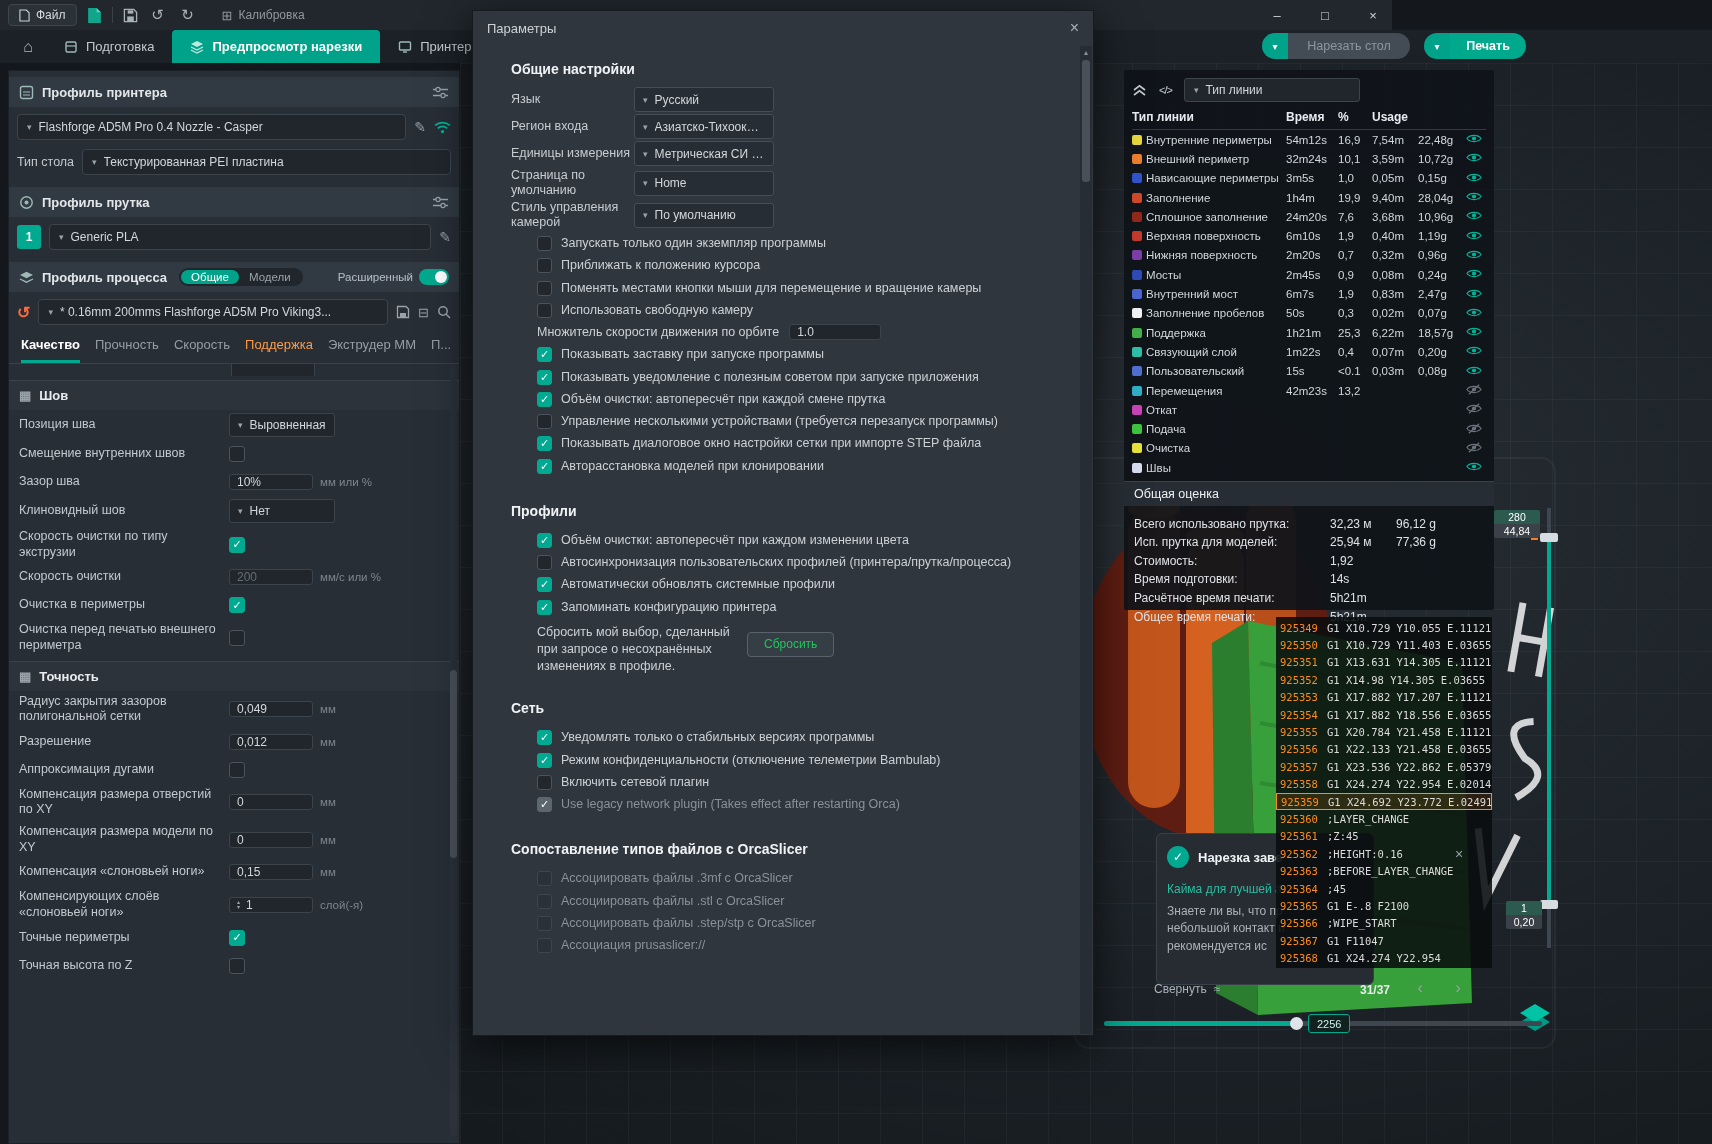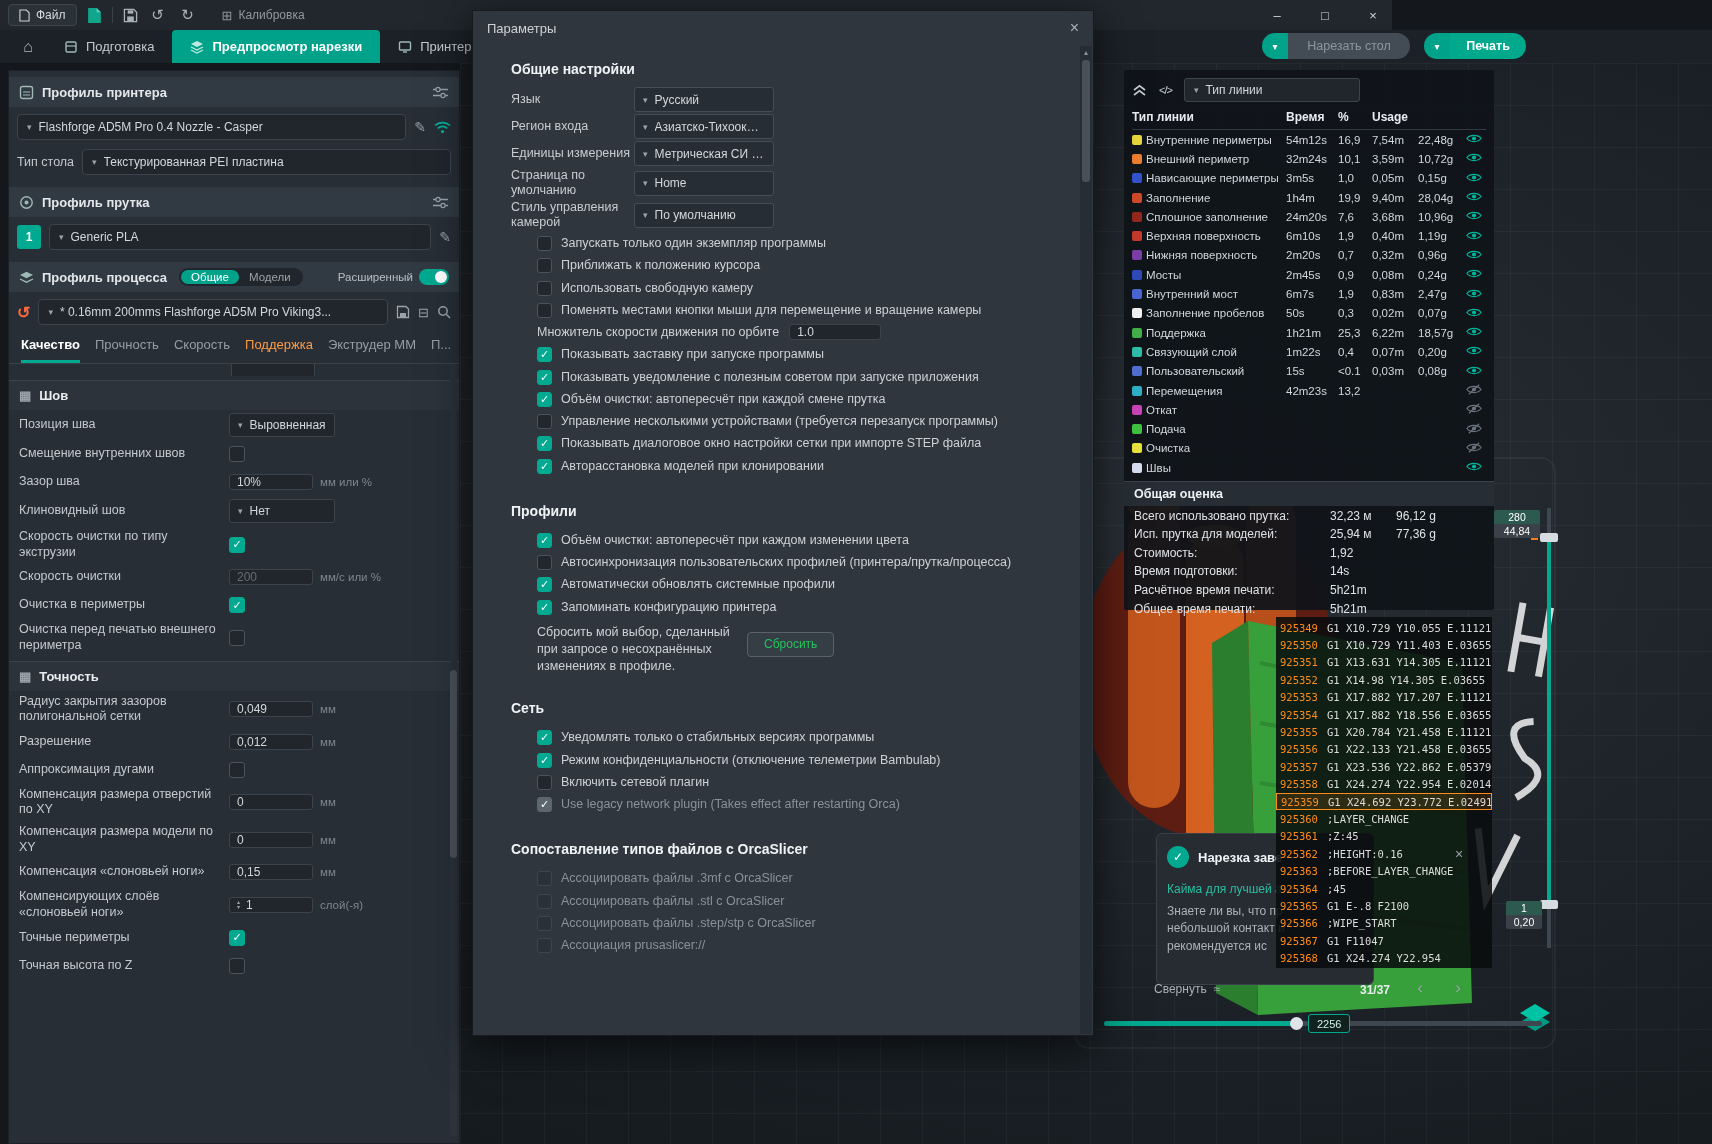--- a/index.html
+++ b/index.html
@@ -111,21 +111,21 @@
 .legend-combo{display:flex;align-items:center;gap:7px;height:24px;border:1px solid #3b444d;background:#20262c;border-radius:3px;padding:0 9px;width:176px;font-size:12px;color:#d2d7db}
 .lg-head{display:grid;grid-template-columns:14px 140px 52px 34px 46px 48px 20px;align-items:center;height:26px;font-size:12px;font-weight:bold;color:#e8ecef;border-bottom:1px solid #333b42;flex:none}
 .h-name{grid-column:1/3}
 .h-usage{grid-column:5/7}
 .lg-row{display:grid;grid-template-columns:14px 140px 52px 34px 46px 48px 20px;align-items:center;height:19.3px;font-size:11.5px;color:#d2d7db}
 .chip{width:10px;height:10px;border-radius:2px}
 .c-name{white-space:nowrap;overflow:hidden}
 .eye{width:16px;height:11px}
 .eye.on{color:#00b49a}
 .eye.off{color:#6a737b}
-.est-title{font-weight:bold;font-size:12.5px;color:#eef1f3;background:#262d34;margin:4px -8px 0;padding:5px 10px;border-top:1px solid #39424a;flex:none}
+.est-title{font-weight:normal;font-size:12.5px;color:#eef1f3;background:#262d34;margin:4px -8px 8px;padding:5px 10px;border-top:1px solid #39424a;flex:none}
 .est-row{display:grid;grid-template-columns:196px 66px 60px;font-size:12px;height:18.6px;align-items:center;color:#dfe3e7;padding-left:2px}
 
 .gcode{position:absolute;left:1276px;top:617px;width:216px;height:351px;background:rgba(10,12,14,.88);z-index:8;font-family:"DejaVu Sans Mono",monospace;font-size:10.5px;padding:2px 0;overflow:hidden}
 .gc-line{display:flex;height:17.4px;align-items:center;padding:0 4px;white-space:nowrap}
 .gc-n{color:#FF8C1A;width:40px;flex:none}
 .gc-t{color:#dcdcdc;margin-left:7px}
 .gc-line.hl{border:1px solid #FF8C1A;background:rgba(255,140,26,.13)}
 
 .notif{position:absolute;left:1156px;top:833px;width:218px;height:152px;background:#262c32;border:1px solid #38404a;border-radius:6px;z-index:7;padding:12px 10px;overflow:hidden}
 .notif-head{display:flex;align-items:center;gap:9px}
@@ -921,25 +921,25 @@
           <div class="dlg-check">
             <span class="cb"></span>
             <span class="cb-text">Запускать только один экземпляр программы</span>
           </div>
           <div class="dlg-check">
             <span class="cb"></span>
             <span class="cb-text">Приближать к положению курсора</span>
           </div>
           <div class="dlg-check">
             <span class="cb"></span>
+            <span class="cb-text">Поменять местами кнопки мыши для перемещение и вращение камеры</span>
+          </div>
+          <div class="dlg-check">
+            <span class="cb"></span>
             <span class="cb-text">Использовать свободную камеру</span>
-          </div>
-          <div class="dlg-check">
-            <span class="cb"></span>
-            <span class="cb-text">Поменять местами кнопки мыши для перемещение и вращение камеры</span>
           </div>
           <div class="dlg-inline">
             <span class="cb-text">Множитель скорости движения по орбите</span>
             <span class="input">1.0</span>
           </div>
           <div class="dlg-check">
             <span class="cb on">✓</span>
             <span class="cb-text">Показывать заставку при запуске программы</span>
           </div>
           <div class="dlg-check">

